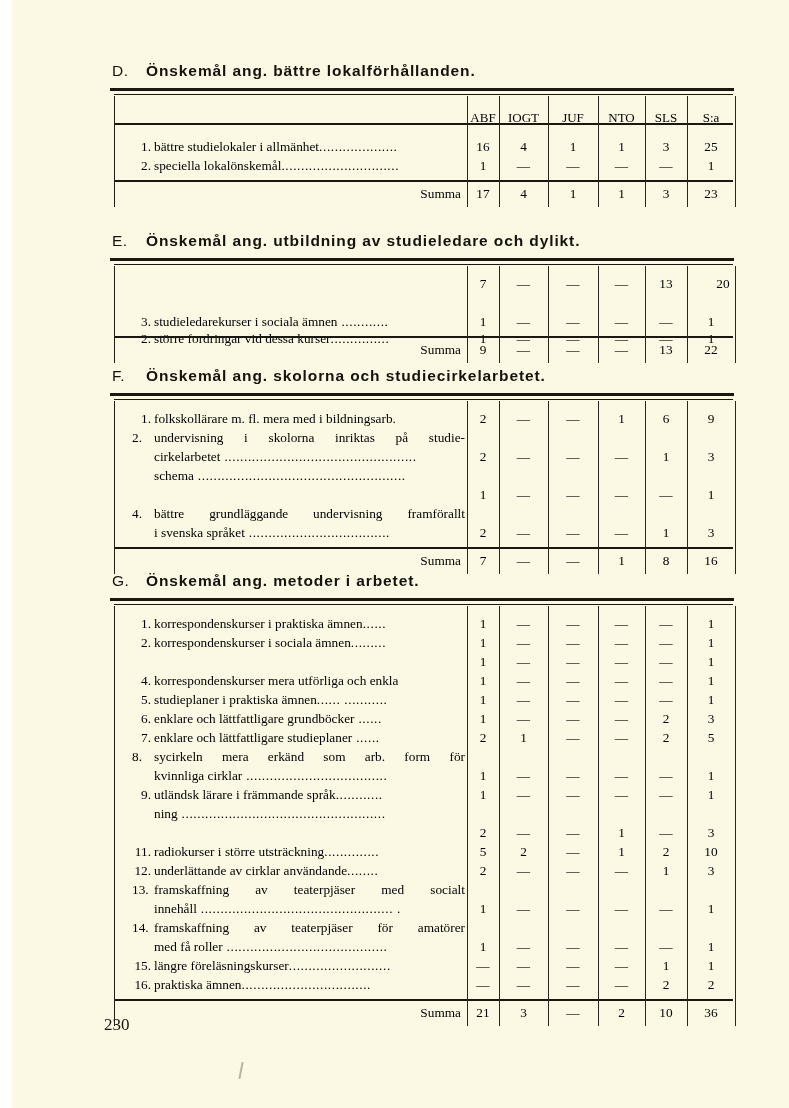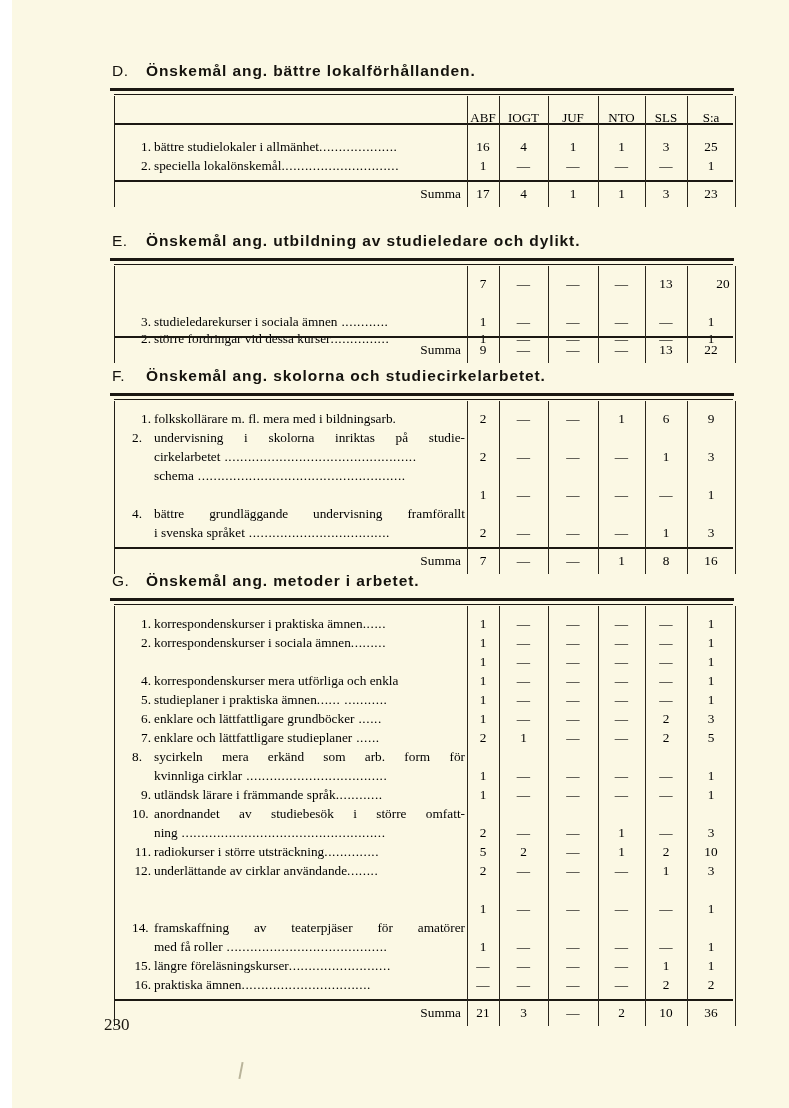--- a/index.html
+++ b/index.html
@@ -401,21 +401,20 @@
           </div>
           <div class="num" style="position: absolute; left: 365px; width: 32px; top: 0px;">1</div>
           <div class="num" style="position: absolute; left: 397px; width: 49px; top: 0px;">—</div>
           <div class="num" style="position: absolute; left: 446px; width: 50px; top: 0px;">—</div>
           <div class="num" style="position: absolute; left: 496px; width: 47px; top: 0px;">—</div>
           <div class="num" style="position: absolute; left: 543px; width: 42px; top: 0px;">—</div>
           <div class="num" style="position: absolute; left: 585px; width: 48px; top: 0px;">1</div>
         </div>
         <div style="position: absolute; left: 0px; width: 640px; top: 206px; height: 38px;">
           <div class="cell-label" style="position: absolute; left: 12px; width: 333px; top: 0px;">
-            <div class="jst"><span class="num-idx">10.</span><span>anordnandet av studiebesök i större omfatt-</span></div>
             <div class="ind"><span>ning</span><span class="dots"> ....................................................</span></div>
           </div>
           <div class="num" style="position: absolute; left: 365px; width: 32px; top: 19px;">2</div>
           <div class="num" style="position: absolute; left: 397px; width: 49px; top: 19px;">—</div>
           <div class="num" style="position: absolute; left: 446px; width: 50px; top: 19px;">—</div>
           <div class="num" style="position: absolute; left: 496px; width: 47px; top: 19px;">1</div>
           <div class="num" style="position: absolute; left: 543px; width: 42px; top: 19px;">—</div>
           <div class="num" style="position: absolute; left: 585px; width: 48px; top: 19px;">3</div>
         </div>
         <div style="position: absolute; left: 0px; width: 640px; top: 244px; height: 19px;">
@@ -434,20 +433,24 @@
             <div><span class="num-idx">12.</span><span>underlättande av cirklar användande</span><span class="dots">........</span></div>
           </div>
           <div class="num" style="position: absolute; left: 365px; width: 32px; top: 0px;">2</div>
           <div class="num" style="position: absolute; left: 397px; width: 49px; top: 0px;">—</div>
           <div class="num" style="position: absolute; left: 446px; width: 50px; top: 0px;">—</div>
           <div class="num" style="position: absolute; left: 496px; width: 47px; top: 0px;">—</div>
           <div class="num" style="position: absolute; left: 543px; width: 42px; top: 0px;">1</div>
           <div class="num" style="position: absolute; left: 585px; width: 48px; top: 0px;">3</div>
         </div>
         <div style="position: absolute; left: 0px; width: 640px; top: 282px; height: 38px;">
+          <div class="cell-label" style="position: absolute; left: 12px; width: 333px; top: 0px;">
+            <div class="jst"><span class="num-idx">13.</span><span>framskaffning av teaterpjäser med socialt</span></div>
+            <div class="ind"><span>innehåll</span><span class="dots"> ................................................. .</span></div>
+          </div>
           <div class="num" style="position: absolute; left: 365px; width: 32px; top: 19px;">1</div>
           <div class="num" style="position: absolute; left: 397px; width: 49px; top: 19px;">—</div>
           <div class="num" style="position: absolute; left: 446px; width: 50px; top: 19px;">—</div>
           <div class="num" style="position: absolute; left: 496px; width: 47px; top: 19px;">—</div>
           <div class="num" style="position: absolute; left: 543px; width: 42px; top: 19px;">—</div>
           <div class="num" style="position: absolute; left: 585px; width: 48px; top: 19px;">1</div>
         </div>
         <div style="position: absolute; left: 0px; width: 640px; top: 320px; height: 38px;">
           <div class="cell-label" style="position: absolute; left: 12px; width: 333px; top: 0px;">
             <div class="jst"><span class="num-idx">14.</span><span>framskaffning av teaterpjäser för amatörer</span></div>

